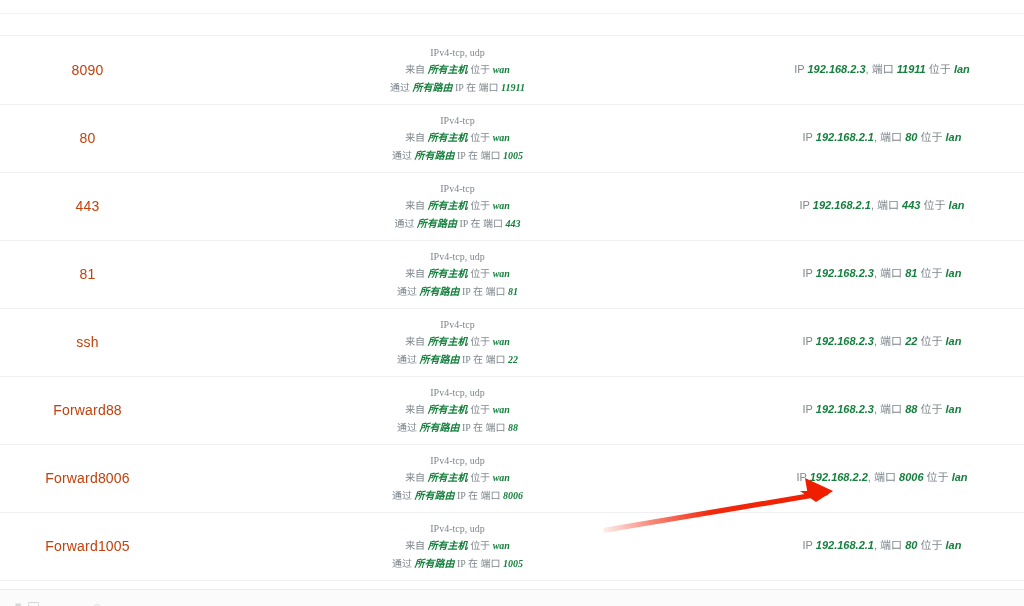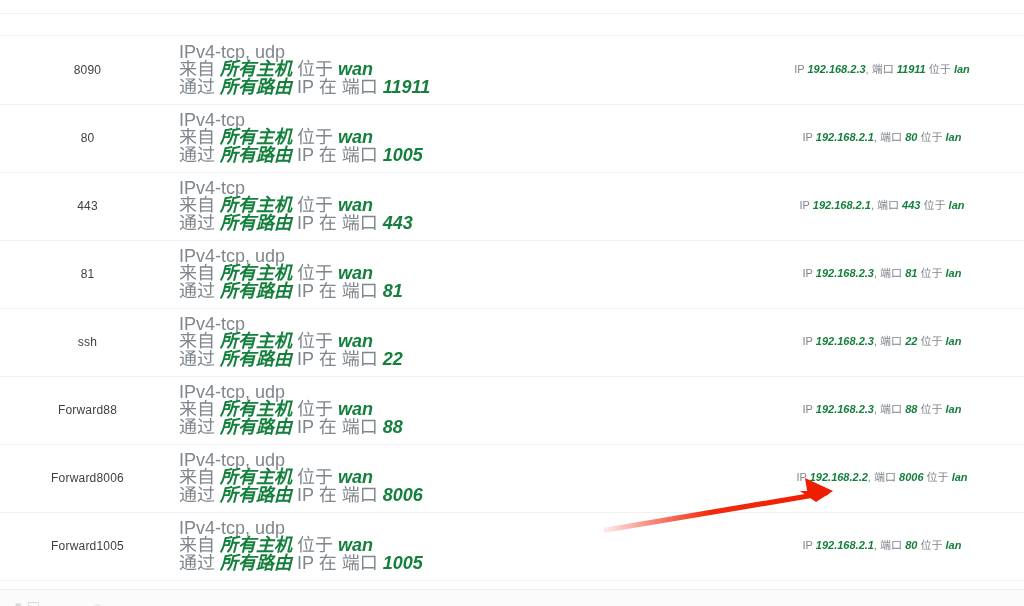--- a/index.html
+++ b/index.html
@@ -52,33 +52,34 @@
     background: #ffffff;
   }
 
   col.c-name   { width: 175px; }
   col.c-source { width: 565px; }
   col.c-dest   { width: 284px; }
 
   
   .cell-name {
     text-align: center;
-    font-size: 12px;
-    color: #404040;
+    font-size: 14px;
+    color: #c2410c;
     letter-spacing: .2px;
     white-space: nowrap;
   }
 
   
   .cell-source {
-    text-align: left;
-    font-size: 18px;
+    text-align: center;
+    font-size: 10px;
     line-height: 17.5px;
     color: #7f868c;
     white-space: nowrap;
+    font-family: Liberation Serif, serif;
   }
 
   
   .cell-dest {
     text-align: center;
     font-size: 11px;
     line-height: 17.5px;
     color: #7f868c;
     white-space: nowrap;
   }

